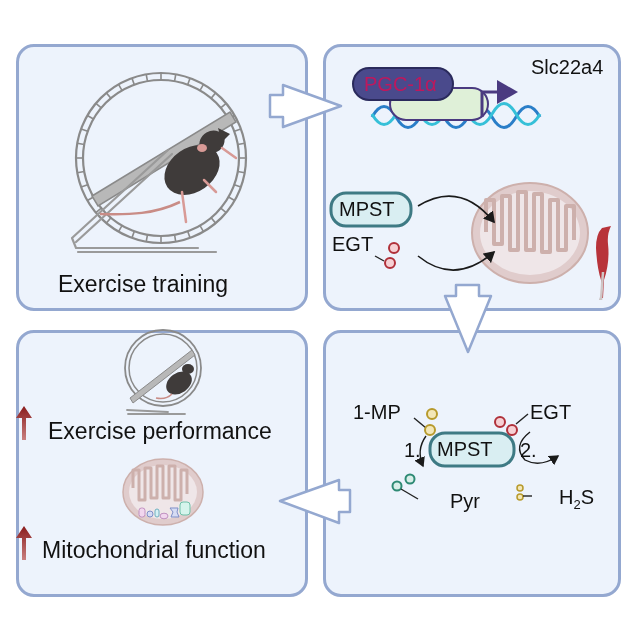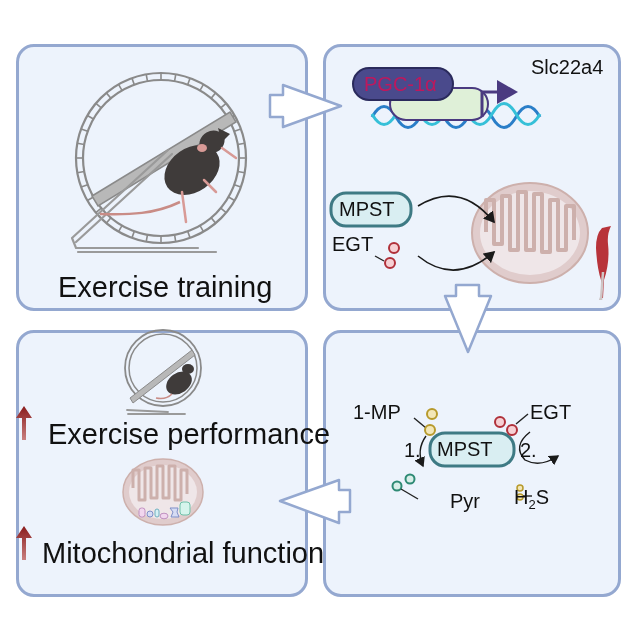--- a/index.html
+++ b/index.html
@@ -4,21 +4,21 @@
 <style>
   html,body{margin:0;padding:0;background:#ffffff;}
   body{width:640px;height:640px;position:relative;overflow:hidden;font-family:"Liberation Sans",sans-serif;}
   .panel{position:absolute;background:#edf3fc;border:3px solid #94a8d0;border-radius:18px;box-sizing:border-box;}
   #p-tl{left:16px;top:44px;width:292px;height:267px;}
   #p-tr{left:323px;top:44px;width:298px;height:267px;}
   #p-bl{left:16px;top:330px;width:292px;height:267px;}
   #p-br{left:323px;top:330px;width:298px;height:267px;}
   svg.layer{position:absolute;left:0;top:0;width:640px;height:640px;}
   .txt{position:absolute;color:#111;white-space:nowrap;line-height:1;}
-  .big{font-size:29px;}
+  .big{font-size:23px;}
   .mid{font-size:20px;}
 </style>
 </head>
 <body>
 
 <div class="panel" id="p-tl"></div>
 <div class="panel" id="p-tr"></div>
 <div class="panel" id="p-bl"></div>
 <div class="panel" id="p-br"></div>
 
@@ -180,16 +180,16 @@
 <div class="txt mid" style="left:508px;top:57px;margin-left:23px;">Slc22a4</div>
 <div class="txt mid" style="left:339px;top:199px;">MPST</div>
 <div class="txt mid" style="left:332px;top:234px;">EGT</div>
 
 <div class="txt mid" style="left:353px;top:402px;">1-MP</div>
 <div class="txt mid" style="left:530px;top:402px;">EGT</div>
 <div class="txt mid" style="left:437px;top:439px;">MPST</div>
 <div class="txt mid" style="left:404px;top:440px;">1.</div>
 <div class="txt mid" style="left:520px;top:440px;">2.</div>
 <div class="txt mid" style="left:418px;top:491px;margin-left:32px;">Pyr</div>
-<div class="txt mid" style="left:514px;top:487px;"><span>H</span><sub style="font-size:13px;">2</sub><span>S</span></div>
+<div class="txt mid" style="left:559px;top:487px;"><span>H</span><sub style="font-size:13px;">2</sub><span>S</span></div>
 
 <div class="txt big" style="left:34px;top:420px;margin-left:14px;">Exercise performance</div>
 <div class="txt big" style="left:42px;top:539px;">Mitochondrial function</div>
 
 </body></html>

